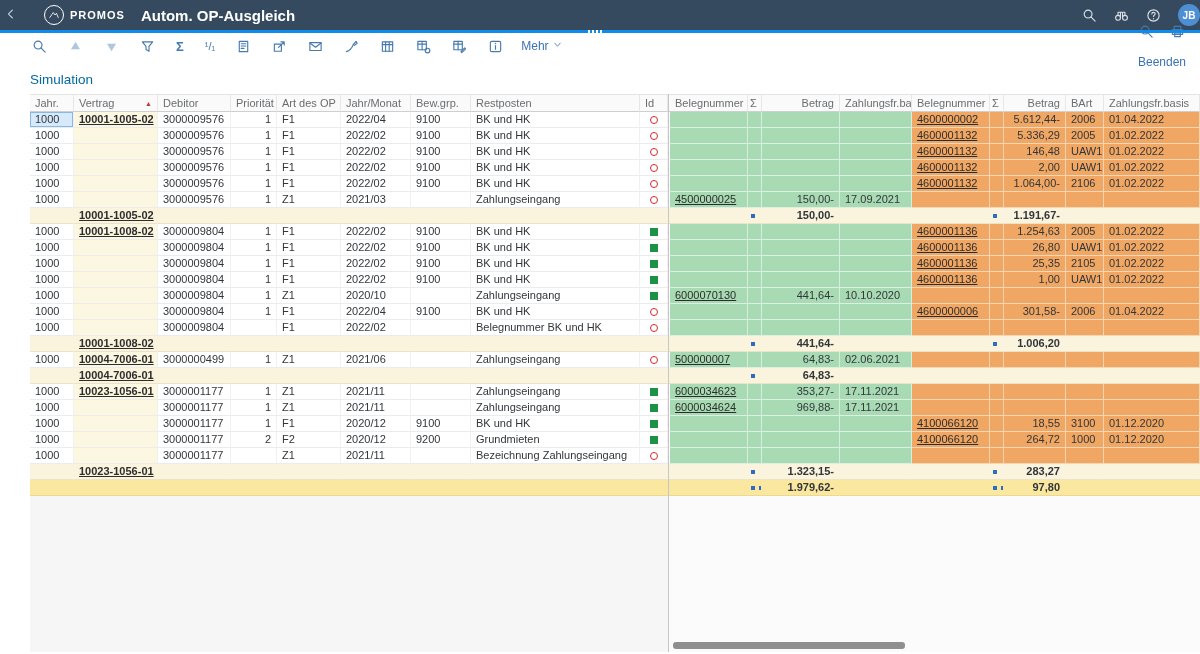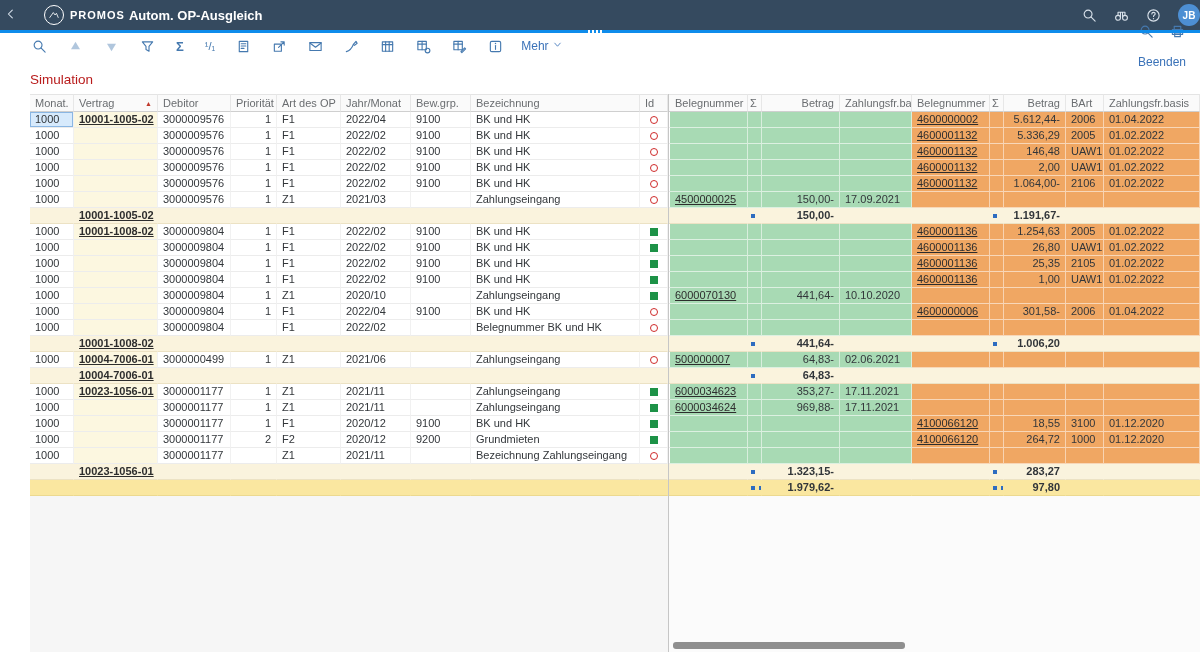--- a/index.html
+++ b/index.html
@@ -9,21 +9,21 @@
     font-family:"Liberation Sans", sans-serif; font-size:11px; color:#32363a;
   }
   
   .shell { height:30px; background:var(--shell); display:flex; align-items:center; padding:0 0; color:#fff; }
   .backbtn { width:22px; height:22px; display:flex; align-items:center; justify-content:center; color:#dbe4ee; cursor:pointer; }
   .backbtn svg { width:14px; height:14px; }
   .logo { display:flex; align-items:center; gap:6px; margin-left:22px; cursor:pointer; }
   .logo-circ { width:20px; height:20px; border:1.5px solid #fff; border-radius:50%; display:flex; align-items:center; justify-content:center; }
   .logo-circ svg { width:14px; height:14px; }
   .logo-txt { font-size:11px; font-weight:bold; letter-spacing:1px; }
-  .shell-title { margin-left:4px; font-size:13px; font-weight:bold; }
+  .shell-title { margin-left:16px; font-size:15px; font-weight:bold; }
   .shell-right { margin-left:auto; display:flex; align-items:center; gap:17px; }
   .sic { color:#d8e1ea; cursor:pointer; display:flex; }
   .sic svg { width:15px; height:15px; }
   .avatar { width:22px; height:22px; border-radius:50%; background:#4d8fd3; color:#fff; font-size:10px; font-weight:bold; display:flex; align-items:center; justify-content:center; cursor:pointer; }
   svg { fill:none; stroke:currentColor; stroke-width:1.2; stroke-linecap:round; stroke-linejoin:round; }
   svg .f, svg.fillic path { fill:currentColor; stroke:none; }
   
   .accent { height:3px; background:var(--accent); position:relative; }
   .accent .grip { position:absolute; left:588px; top:0; width:16px; height:3px;
     background:repeating-linear-gradient(90deg,#fff 0 2px, transparent 2px 4px); cursor:col-resize; }
@@ -33,21 +33,21 @@
   .tbi { color:var(--icon); display:flex; align-items:center; cursor:pointer; }
   .tbi svg { width:15px; height:15px; }
   .tbi.dis { opacity:.42; }
   .ticn { font-size:13px; font-weight:bold; line-height:15px; }
   .ticn.sub-icn { font-size:11px; font-weight:normal; }
   .morebtn { margin-left:18px; color:#3a72b8; font-size:12px; display:flex; align-items:center; gap:3px; cursor:pointer; }
   .morebtn svg { width:11px; height:11px; }
   .tb-right { margin-left:auto; display:flex; align-items:center; gap:16px;flex-direction:column; }
   .beenden { color:#3a72b8; font-size:12px; cursor:pointer; }
   
-  .heading { margin:13px 12px 7px 30px; font-size:13.5px; color:#b91c1c; }
+  .heading { margin:13px 12px 7px 30px; font-size:13.5px; color:#0369a1; }
   
   .alv { position:relative; margin-left:30px; width:1170px; height:558px;
          background:linear-gradient(90deg,#f6f6f6 0 639px,#fbfbfb 639px); }
   .grid-row { display:grid;
     grid-template-columns:44px 84px 73px 46px 64px 70px 60px 169px 28px 2px 78px 14px 78px 72px 78px 14px 62px 38px 96px; }
   .c { height:16px; line-height:15px; padding:0 5px; font-size:11px; white-space:nowrap; overflow:hidden;
        border-bottom:1px solid #ececec; border-right:1px solid #f1f1f1; color:#32363a; }
   .hdr .c { height:18px; line-height:17px; background:#fafafa; color:#6a6d70;
        border-top:1px solid #e4e4e4; border-bottom:1px solid #cfcfcf; border-right:1px solid #e7e7e7; }
   .hdr .c.hg, .hdr .c.ho { background:#fafafa; }
@@ -227,28 +227,28 @@
       </span>
     <span class="beenden">Beenden</span>
   </span>
 </div>
 
 <div class="heading">Simulation</div>
 
 <div class="alv">
   <div id="alv-header">
       <div class="grid-row hdr">
-        <span class="c ">Monat.</span>
+        <span class="c ">Jahr.</span>
         <span class="c ">Vertrag<span class="sortmark">▲</span></span>
         <span class="c ">Debitor</span>
         <span class="c  num">Priorität</span>
         <span class="c ">Art des OP</span>
         <span class="c ">Jahr/Monat</span>
         <span class="c ">Bew.grp.</span>
-        <span class="c ">Bezeichnung</span>
+        <span class="c ">Restposten</span>
         <span class="c ">Id</span>
         <span class="c hg"></span>
         <span class="c ">Belegnummer</span>
         <span class="c " style="padding: 0px 2px;">Σ</span>
         <span class="c  num">Betrag</span>
         <span class="c ">Zahlungsfr.basis</span>
         <span class="c ">Belegnummer</span>
         <span class="c " style="padding: 0px 2px;">Σ</span>
         <span class="c  num">Betrag</span>
         <span class="c ">BArt</span>

